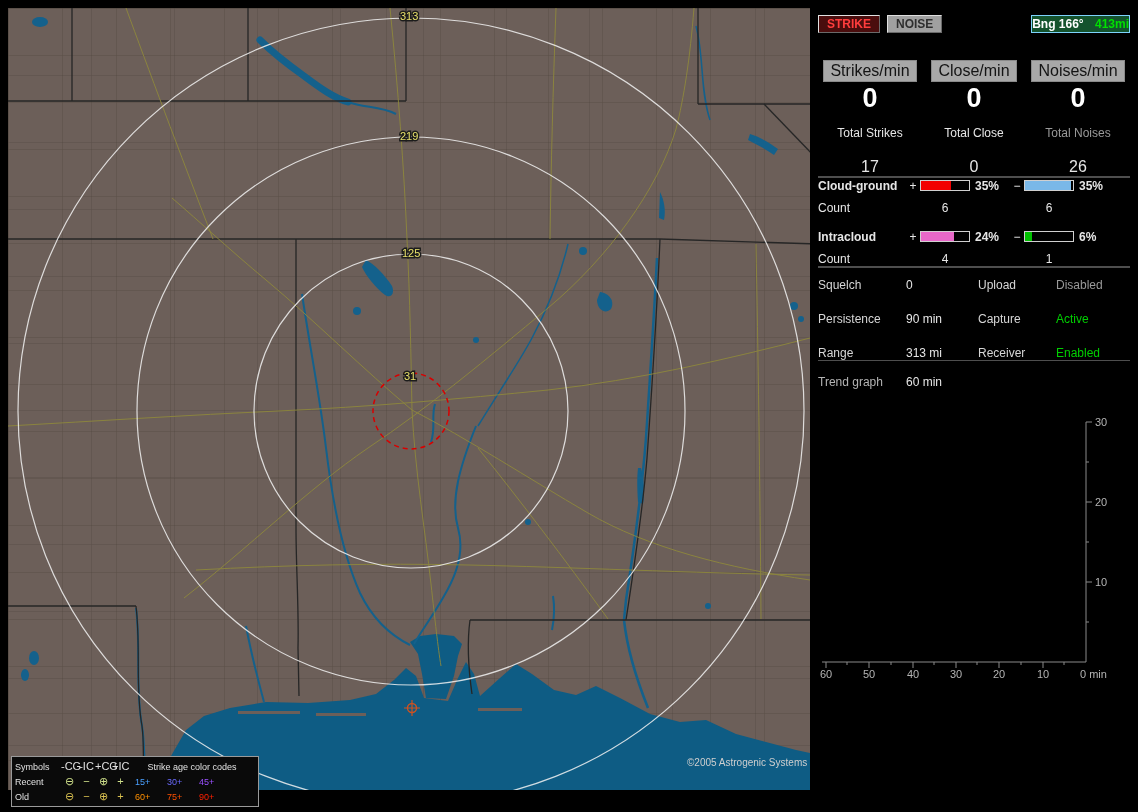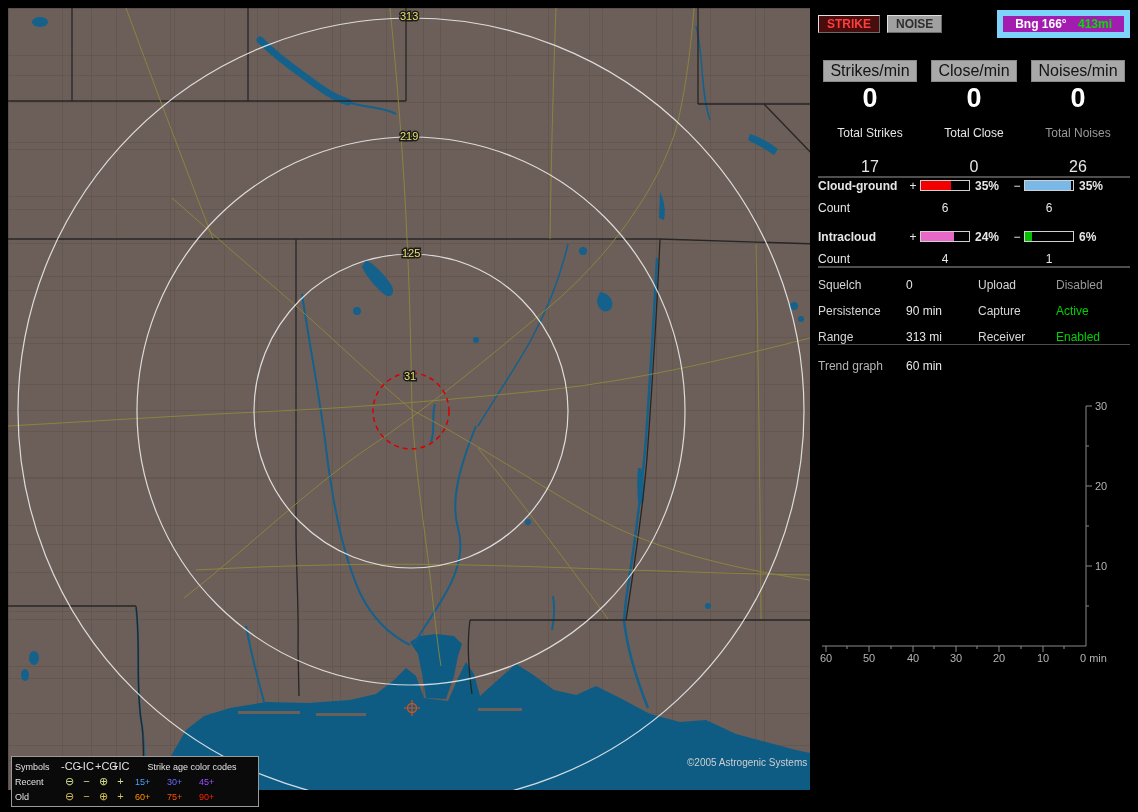--- a/index.html
+++ b/index.html
@@ -13,21 +13,21 @@
 .lg-row{display:flex;align-items:center;height:15px;white-space:nowrap}
 .lg-label{width:46px}
 .lg-sym{width:17px;text-align:center;font-size:11px;line-height:11px}
 .lg-agehead{flex:1;text-align:center}
 .lg-age{width:32px;text-align:left}
 .sidebar{position:absolute;left:818px;top:8px;width:312px;height:796px;color:#e6e6e6;font-size:12px}
 .toolbar{display:flex;align-items:center;margin-top:6px;height:20px}
 .btn{font-family:inherit;font-size:12px;font-weight:bold;padding:1px 8px;margin-right:7px;border:1px solid;border-color:#e0e0e0 #6a6a6a #6a6a6a #e0e0e0;cursor:pointer}
 .btn.strike{background:#4a0d0d;color:#ff3d3d}
 .btn.noise{background:#a0a0a0;color:#2e2e2e}
-.bng{margin-left:auto;background:#a21caf;border:6px solid #7dd3fc;padding:1px 12px;font-weight:bold;white-space:nowrap}
+.bng{margin-left:auto;background:#14532d;border:1px solid #7dd3fc;padding:1px 0;font-weight:bold;white-space:nowrap}
 .bng-label{color:#fff}
 .bng-dist{color:#00e000;margin-left:8px}
 .rates{display:flex;margin-top:26px}
 .rate-col{width:104px;text-align:center}
 .chip{display:inline-block;background:#a8a8a8;color:#141414;font-size:16px;padding:1px 6px;border:1px solid #8a8a8a;white-space:nowrap}
 .bigval{font-size:27px;font-weight:bold;color:#fff;height:30px;line-height:32px}
 .total-label{margin-top:14px;font-size:12px}
 .total-label.dim{color:#9a9a9a}
 .total-value{margin-top:18px;font-size:16px}
 hr.sep{border:none;border-top:1px solid #4e4e4e;margin:0}
@@ -41,21 +41,21 @@
 .bar{width:50px;height:11px;border:1px solid #d0d0d0;background:#000;display:flex;overflow:hidden}
 .bar i{display:block;height:100%}
 .pct{width:40px;font-weight:bold;padding-left:5px}
 .crow{display:flex;margin-top:8px;height:14px}
 .c-label{width:102px}
 .c-val{width:50px;text-align:center}
 .c-spacer{width:54px}
 .sep3{margin-top:12px}
 .clock{margin-top:8px;height:20px;font-size:15px;font-weight:bold;color:#00ef00}
 .sep4{margin-top:4px}
-.grid{display:grid;grid-template-columns:88px 72px 78px 74px;margin-top:10px;row-gap:12px;line-height:14px}
+.grid{display:grid;grid-template-columns:88px 72px 78px 74px;margin-top:10px;row-gap:20px;line-height:14px}
 .grid .k{color:#d6d6d6}
 .green{color:#00cf00}
 .dim{color:#9a9a9a}
 .sep5{margin-top:8px}
 .sgrid{display:grid;grid-template-columns:88px 72px 82px 70px;margin-top:8px;row-gap:6px;line-height:14px}
 .sgrid .k{color:#b4b4b4}
 .trendrow{display:flex;margin-top:14px;height:16px}
 .trendrow .k{color:#b4b4b4;width:88px}
 .trend-svg{display:block;margin-top:6px}
 </style>

